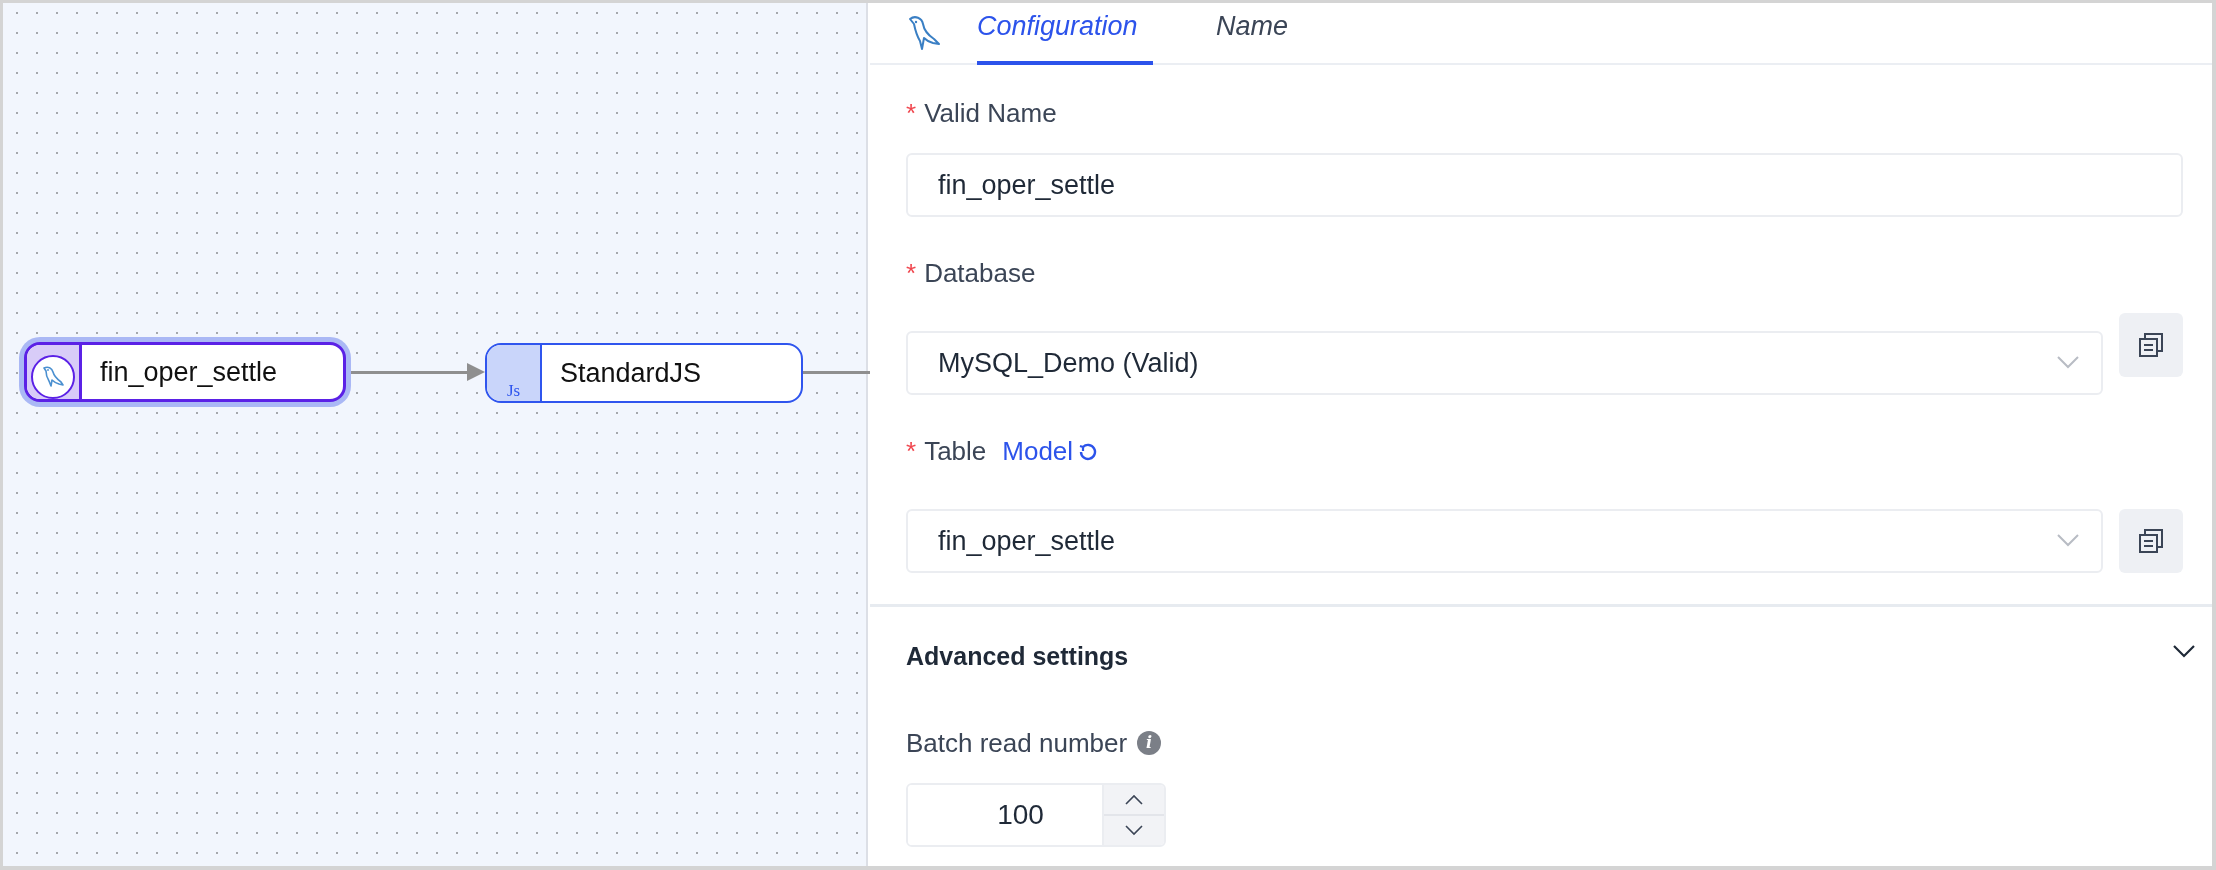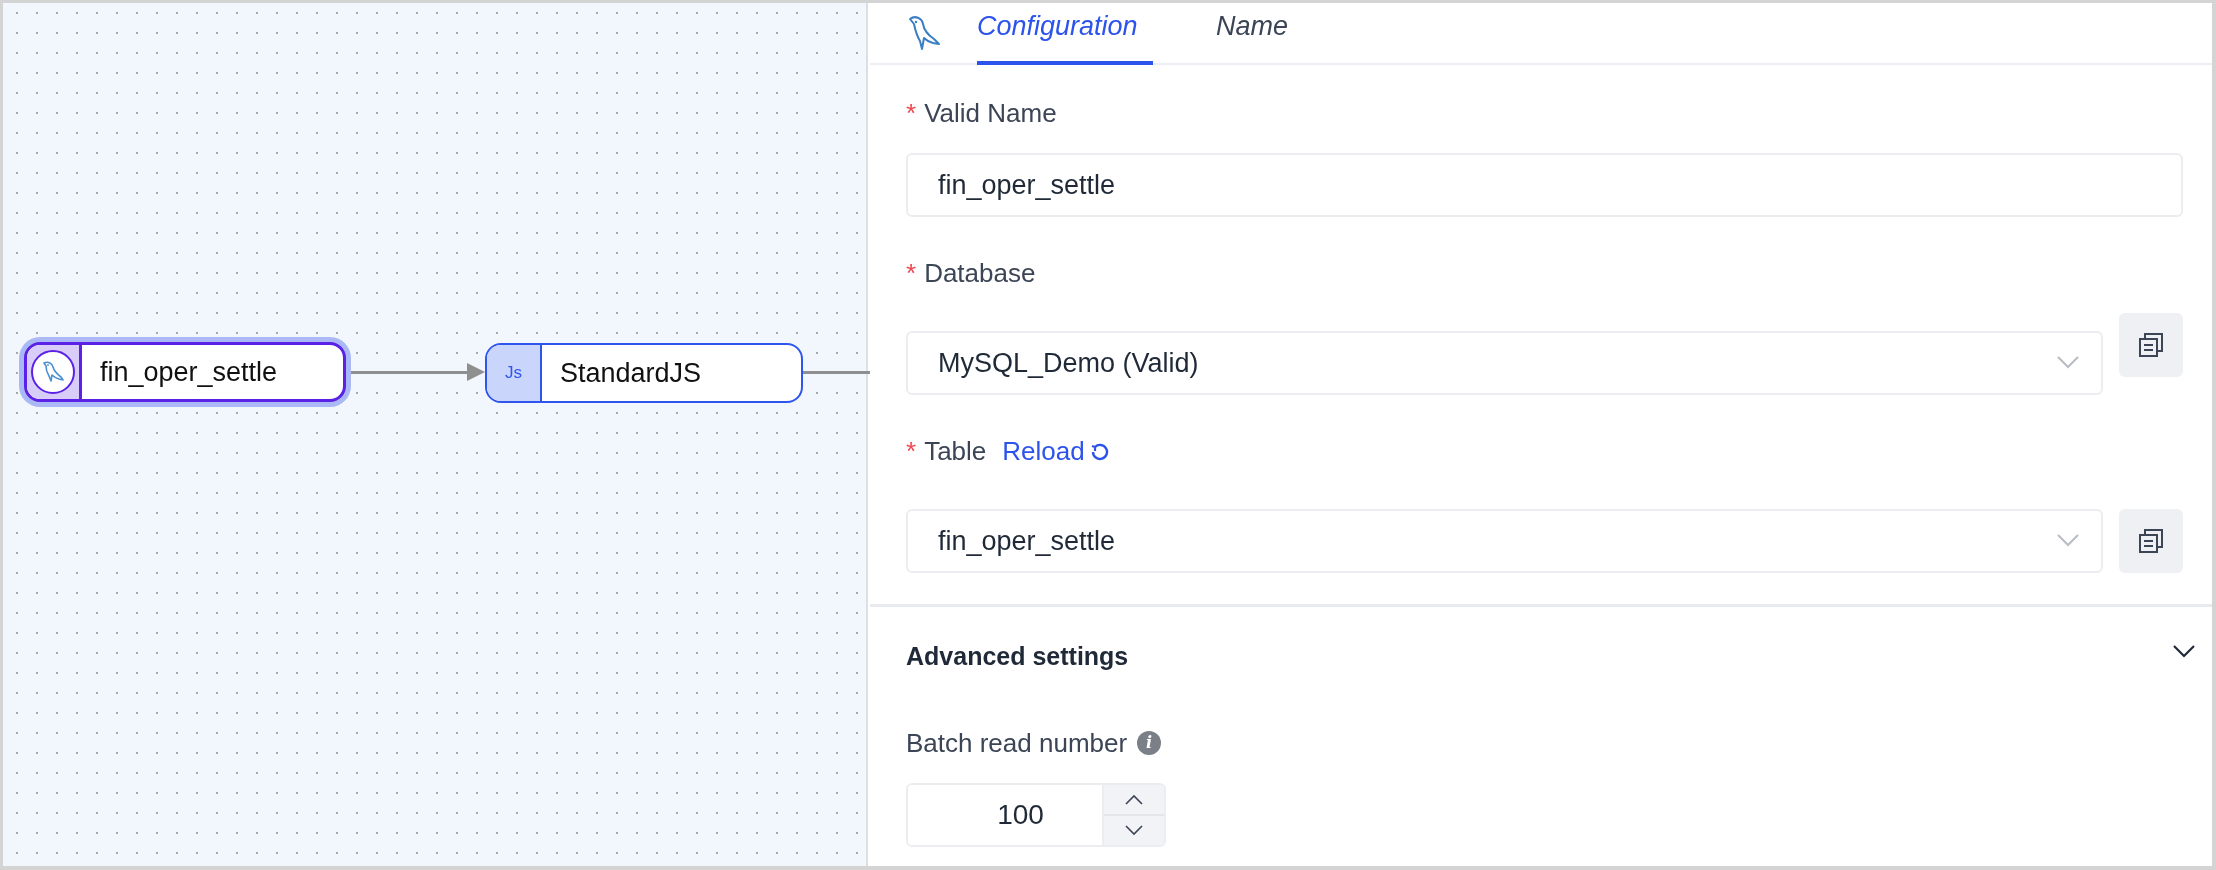--- a/index.html
+++ b/index.html
@@ -34,22 +34,23 @@
       background: #fff; border-radius: 16px; overflow: hidden;
     }
     .node.source {
       border: 3px solid #5b21e6;
       box-shadow: 0 0 0 5px #aab8f5;
     }
     .node.js {
       border: 2px solid #2f55ee;
     }
     .node-icon-box {
-      width: 55px; display: flex; align-items: center; justify-content: center;
+      width: 55px; display: flex; align-items: flex-end; justify-content: center;
       flex-shrink: 0;
+      font-family: Liberation Serif, serif;
     }
     .node.source .node-icon-box { background: #d8ccf8; border-right: 3px solid #5b21e6; }
     .node.js .node-icon-box { background: #c9d5fa; border-right: 2px solid #2f55ee; }
     .node-icon-circle {
       width: 44px; height: 44px; border-radius: 50%; border: 2px solid #5b21e6;
       background: #fff; display: flex; align-items: center; justify-content: center;
     }
     .js-glyph { color: #2f55ee; font-size: 17px; }
     .node-label {
       font-size: 27px; color: #111; display: flex; align-items: center; padding-left: 18px; white-space: nowrap;
@@ -181,21 +182,21 @@
     <div class="copy-btn" style="left:1249px; top:310px;">
       <svg width="28" height="28" viewBox="0 0 28 28">
         <rect x="3" y="8" width="17" height="17" fill="none" stroke="#3b4556" stroke-width="2"></rect>
         <polyline points="8,8 8,3 25,3 25,20 20,20" fill="none" stroke="#3b4556" stroke-width="2"></polyline>
         <line x1="7" y1="14" x2="16" y2="14" stroke="#3b4556" stroke-width="2"></line>
         <line x1="7" y1="19" x2="16" y2="19" stroke="#3b4556" stroke-width="2"></line>
       </svg>
     </div>
 
     <div class="form-label" style="top:431px;">
-      <span class="req">*</span><span>Table</span><span class="reload-link"><span>Reload</span><svg class="reload-icon" width="20" height="20" viewBox="0 0 20 20">
+      <span class="req">*</span><span>Table</span><span class="reload-link"><span>Model</span><svg class="reload-icon" width="20" height="20" viewBox="0 0 20 20">
         <path d="M6 4 A7 7 0 1 1 4 9" fill="none" stroke="#2c53eb" stroke-width="2.4"></path>
         <polyline points="3,3 6,4 6,8" fill="none" stroke="#2c53eb" stroke-width="2.2"></polyline>
       </svg></span>
     </div>
     <div class="input" style="top:506px; width:1197px;">
       <span>fin_oper_settle</span>
       <svg class="select-chevron" width="22" height="14" viewBox="0 0 22 14">
         <polyline points="1,2 11,12 21,2" fill="none" stroke="#b8bcc4" stroke-width="2"></polyline>
       </svg>
     </div>

